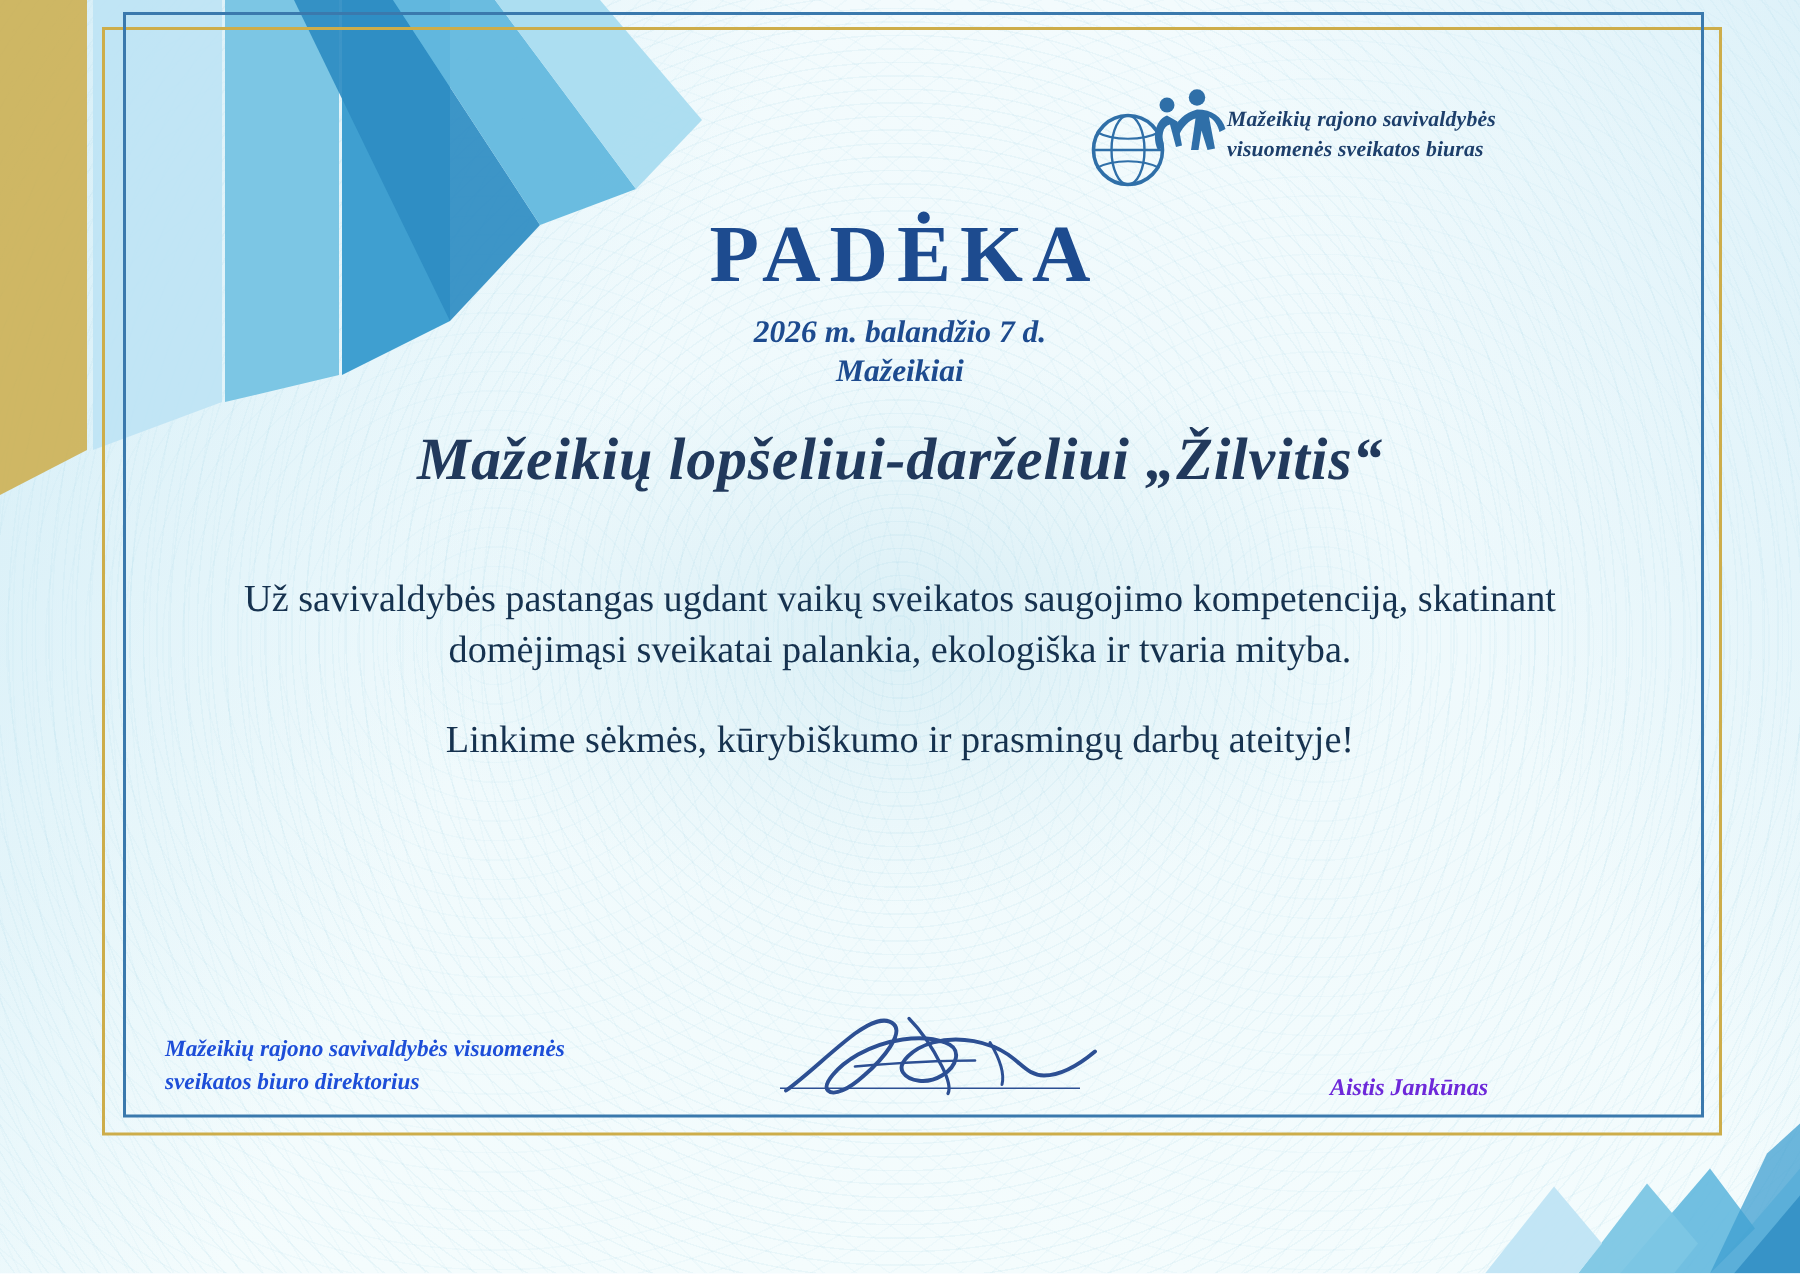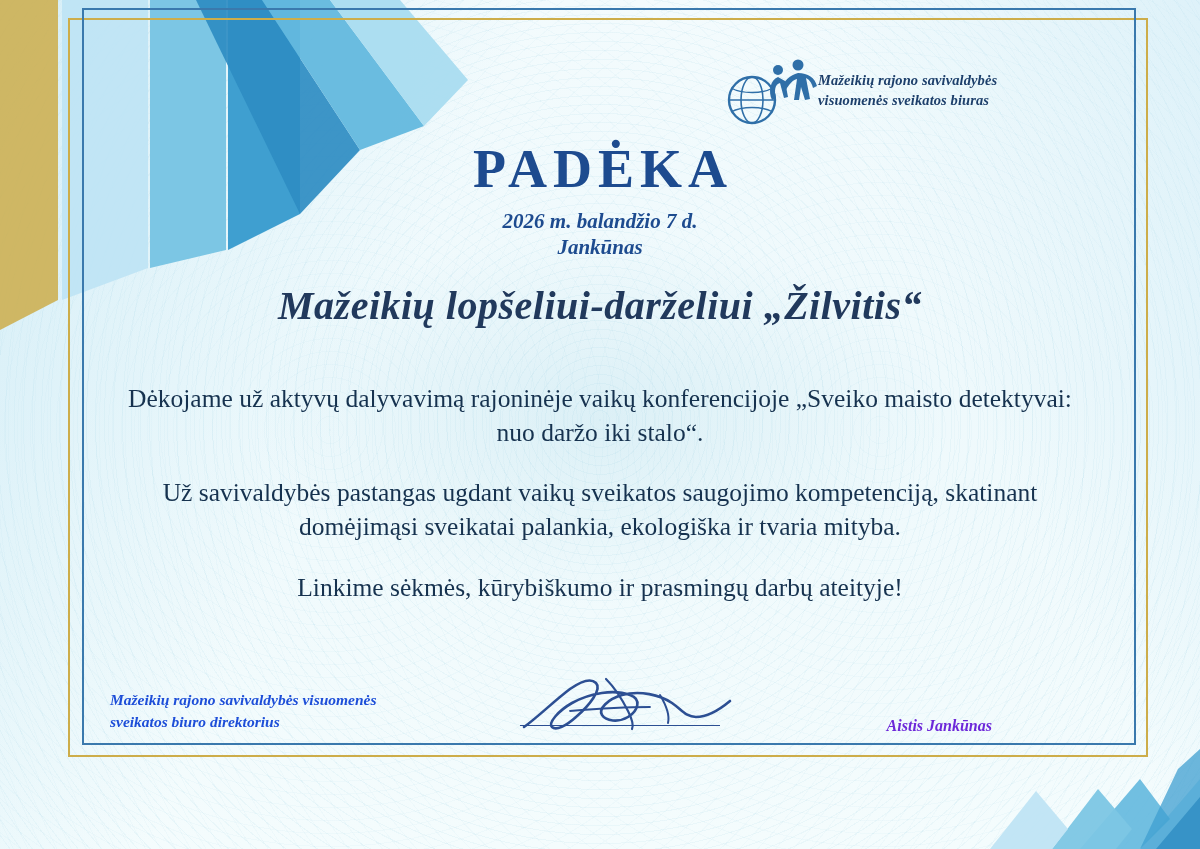--- a/index.html
+++ b/index.html
@@ -244,26 +244,25 @@
       <path d="M76,19 C68,21 62,27 60,33 L64,36 C67,30 71,26 75,25 L72,46 L77,46 L79,33 L83,46 L88,45 L84,24 C88,26 90,30 91,34 L95,32 C93,24 86,19 76,19 Z" fill="#2f6fa8"></path>
     </svg>
     <div class="logo-text">
       <div>Mažeikių rajono savivaldybės</div>
       <div>visuomenės sveikatos biuras</div>
     </div>
   </div>
 
   <div class="doc-title">PADĖKA</div>
   <div class="doc-date">2026 m. balandžio 7 d.</div>
-  <div class="doc-place">Jankūnas</div>
+  <div class="doc-place">Mažeikiai</div>
 
   <div class="recipient">Mažeikių lopšeliui-darželiui „Žilvitis“</div>
 
   <div class="body-text">
-    <p class="para">Dėkojame už aktyvų dalyvavimą rajoninėje vaikų konferencijoje „Sveiko maisto detektyvai: nuo daržo iki stalo“.</p>
     <p class="para">Už savivaldybės pastangas ugdant vaikų sveikatos saugojimo kompetenciją, skatinant domėjimąsi sveikatai palankia, ekologiška ir tvaria mityba.</p>
     <p class="para">Linkime sėkmės, kūrybiškumo ir prasmingų darbų ateityje!</p>
   </div>
 
   <div class="sig-area">
     <div class="sig-role">Mažeikių  rajono savivaldybės visuomenės
 sveikatos biuro direktorius</div>
     <svg class="sig-mark" viewBox="0 0 230 86">
       <path d="M14,62 C28,52 44,36 60,24 C70,17 80,12 86,18 C92,24 80,40 66,52 C56,61 46,66 42,62 C38,58 48,46 62,38 C80,28 104,24 120,30 C132,34 128,46 118,52 C108,58 96,56 92,50 C88,44 98,34 112,30 C130,25 150,30 162,38 C172,45 176,52 186,52 C196,52 208,46 220,36" fill="none" stroke="#2c4f93" stroke-width="2.6" stroke-linecap="round"></path>
       <path d="M96,14 C104,22 112,34 118,46 C122,54 124,60 122,64" fill="none" stroke="#2c4f93" stroke-width="2.2" stroke-linecap="round"></path>

